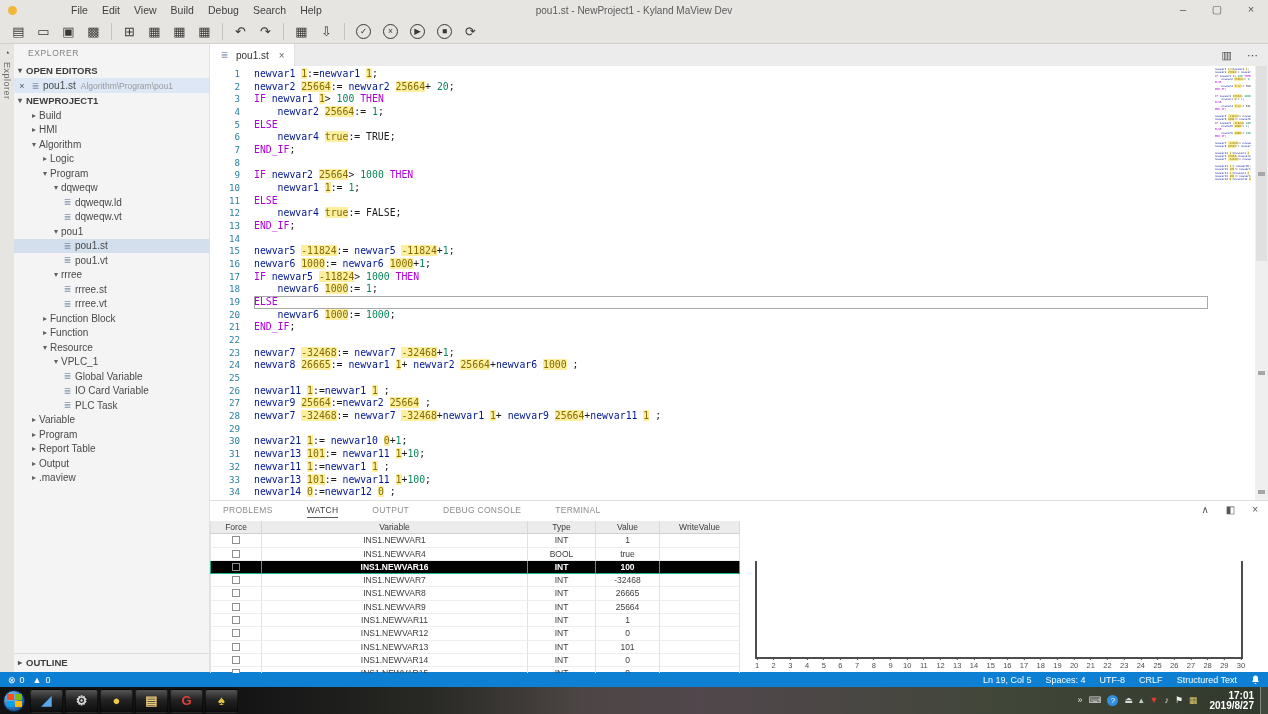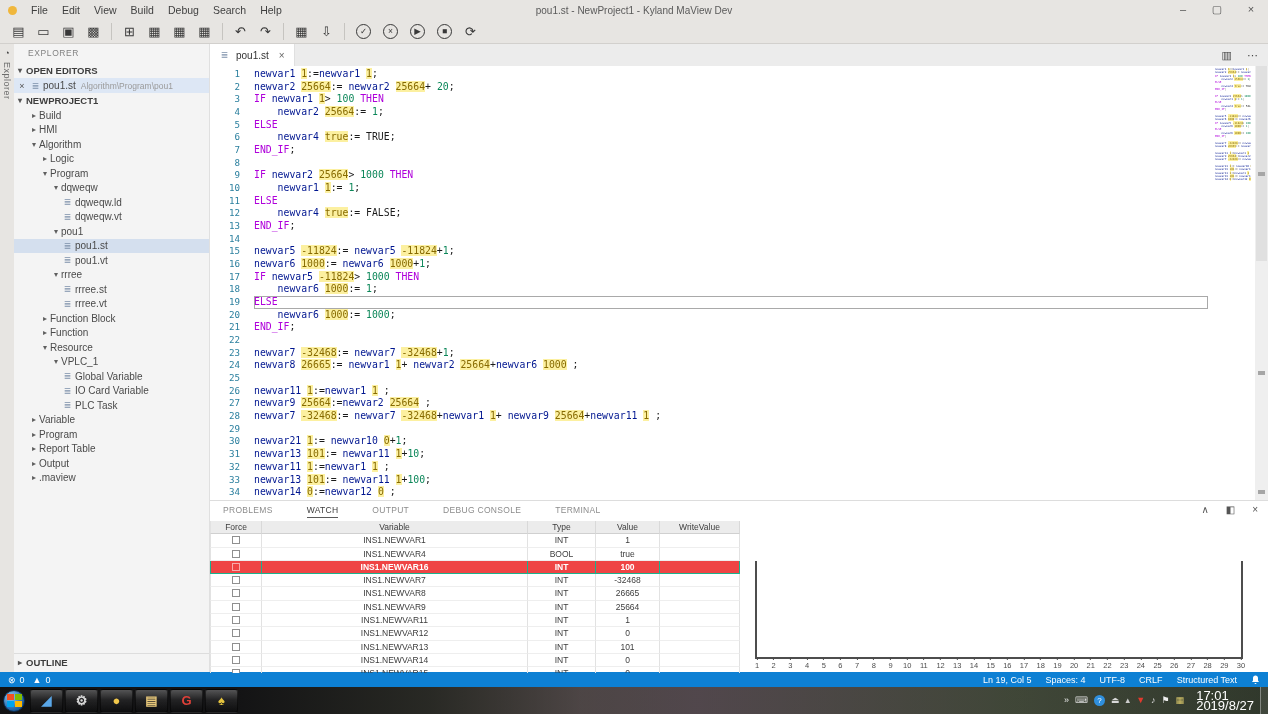--- a/index.html
+++ b/index.html
@@ -70,21 +70,21 @@
   .ptab.active { color:#3c3c3c; border-bottom:1px solid #5a5a5a; }
   #panel-actions { position:absolute; right:10px; top:3px; display:flex; gap:17px; color:#555; font-size:10px; }
 
   #watch { position:absolute; left:0; top:20px; width:530px; font-size:8.5px; color:#3c3c3c; overflow:hidden; height:152px; }
   .w-row { display:flex; height:13.3px; line-height:13px; text-align:center; }
   .w-row > div { border-right:1px solid #e2e2e2; border-bottom:1px solid #eee; overflow:hidden; }
   .w-row > div:first-child { border-left:1px solid #e2e2e2; }
   .w-head > div { background:#ececec; border-bottom:1px solid #d0d0d0; border-right:1px solid #d9d9d9; color:#3c3c3c; }
   .c0 { width:52px; } .c1 { width:266px; } .c2 { width:68px; } .c3 { width:64px; } .c4 { flex:1; }
   .checkbox { display:inline-block; width:8px; height:8px; border:1px solid #8f8f8f; background:#fff; margin-top:2px; }
-  .w-row.selected > div { background:#ef4444; color:#fff; font-weight:bold; border-color:#1ab28e; }
+  .w-row.selected > div { background:#000000; color:#fff; font-weight:bold; border-color:#1ab28e; }
   .w-row.selected .checkbox { border-color:rgba(255,255,255,.55); background:transparent; }
 
   #chart { position:absolute; left:545px; right:25px; top:60px; bottom:13px; border-left:2px solid #4d4d4d; border-right:2px solid #4d4d4d; border-bottom:2px solid #4d4d4d; }
   .tick { position:absolute; top:100%; transform:translateX(-50%); text-align:center; color:#4d4d4d; }
   .tick .tick-mark { width:1px; height:3px; background:#4d4d4d; margin:0 auto; }
   .tick .tick-num { font-size:7.5px; margin-top:1px; }
 
   
   #statusbar { height:15px; background:#0d80d4; color:#fff; display:flex; align-items:center; font-size:9px; padding:0 8px; }
   #status-left { display:flex; align-items:center; gap:4px; }
@@ -94,29 +94,29 @@
   
   #taskbar { height:27px; display:flex; align-items:center;
     background: linear-gradient(90deg, rgba(16,16,18,.96) 0px, rgba(16,16,18,.96) 230px, rgba(30,32,28,.82) 430px, rgba(55,52,48,.5) 580px, rgba(0,0,0,.22) 100%),
                 linear-gradient(90deg,#49503e 0%, #565147 30%, #6a5a66 55%, #4f5a45 80%, #3e4838 100%); }
   #start-orb { width:22px; height:22px; border-radius:50%; margin:0 5px 0 3px; background:radial-gradient(circle at 35% 30%, #8fd0f5, #2a6bb0 60%, #0d3a66); border:1px solid #0b2d50; display:grid; grid-template-columns:7px 7px; grid-template-rows:6px 6px; gap:1px; align-content:center; justify-content:center; }
   #start-orb span { display:block; }
   .task-app { width:33px; height:24px; margin-right:2px; border-radius:3px; border:1px solid rgba(0,0,0,.5); background:linear-gradient(rgba(255,255,255,.28), rgba(255,255,255,.07) 45%, rgba(0,0,0,.28)); display:flex; align-items:center; justify-content:center; font-size:13px; font-weight:bold; }
   #tray { margin-left:auto; display:flex; align-items:center; gap:6px; padding-right:6px; }
   .tray-ico { font-size:9px; line-height:11px; }
   .tray-ico.badged { width:11px; height:11px; border-radius:50%; text-align:center; font-size:8px; color:#fff; }
-  #clock { color:#fff; font-size:13px; line-height:10px; padding:0 6px; white-space:nowrap; }
+  #clock { text-align:right; color:#fff; font-size:10px; line-height:10px; padding:0 6px; white-space:nowrap;font-weight:bold; }
   #show-desktop { width:8px; height:27px; border-left:1px solid rgba(255,255,255,.35); background:rgba(255,255,255,.08); }
 </style>
 </head>
 <body>
 
 <div id="titlebar">
   <span class="app-logo"></span>
-  <span id="menubar" style="display:flex;">
+  <span id="menubar" style="display:flex;margin-left:40px;">
       <span class="menu-item">File</span>
       <span class="menu-item">Edit</span>
       <span class="menu-item">View</span>
       <span class="menu-item">Build</span>
       <span class="menu-item">Debug</span>
       <span class="menu-item">Search</span>
       <span class="menu-item">Help</span>
     </span>
   <span id="win-title">pou1.st - NewProject1 - Kyland MaView Dev</span>
   <span id="win-controls">

